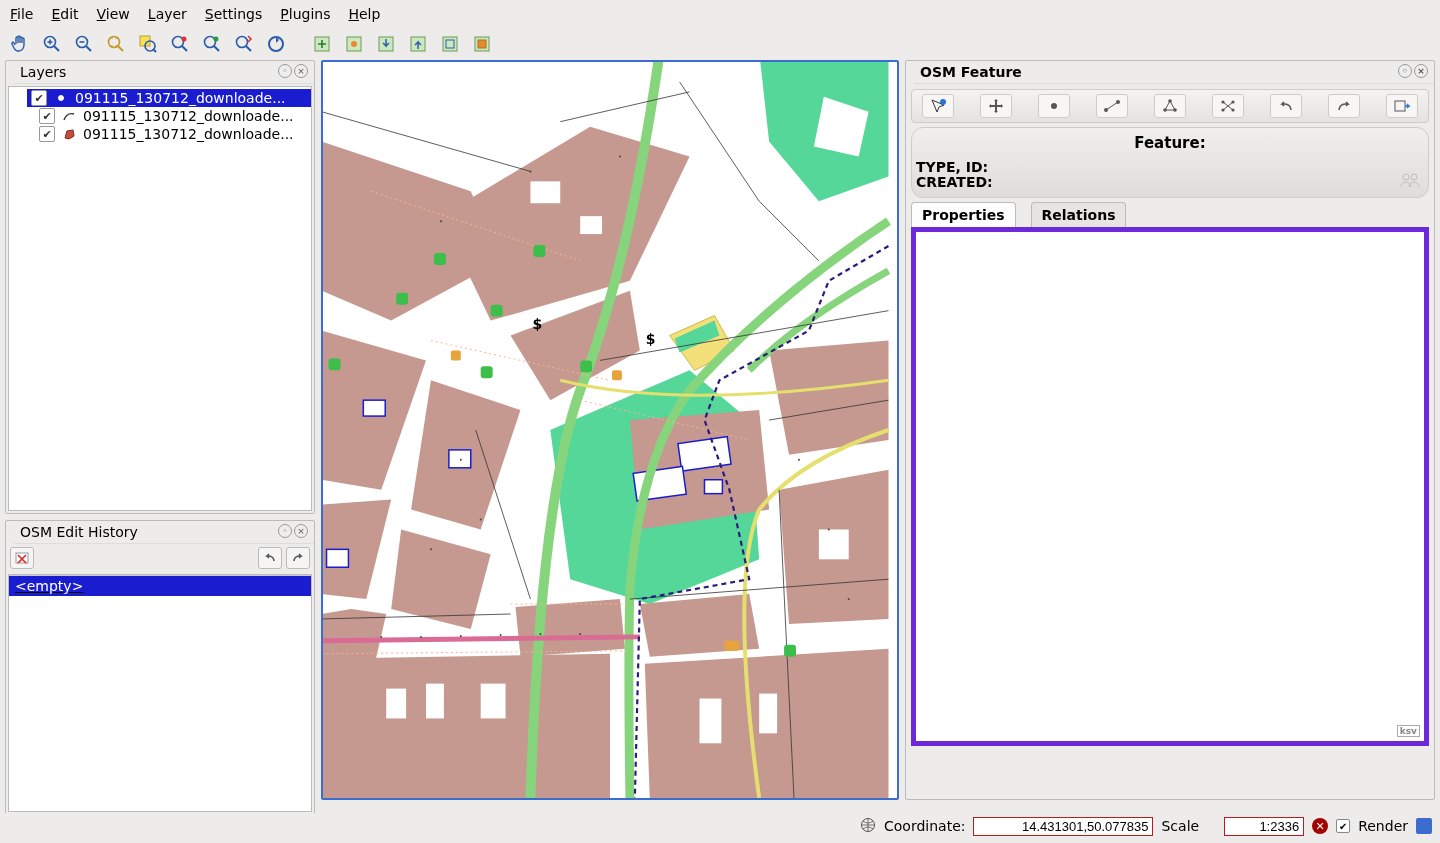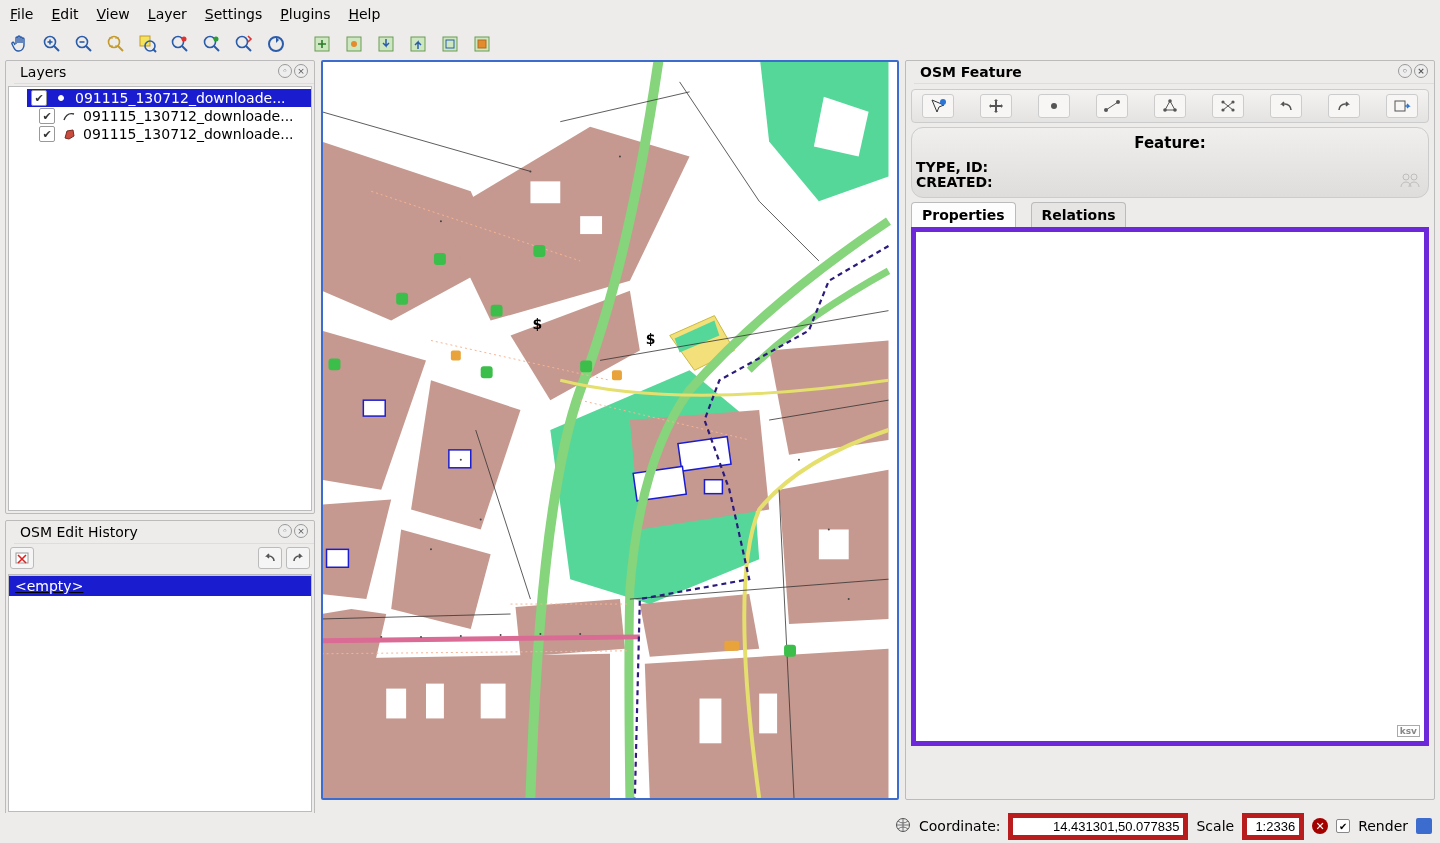--- a/index.html
+++ b/index.html
@@ -56,21 +56,21 @@
 .osmmeta .kv { line-height:1.1; }
 .osmmeta .usericon { position:absolute; right:8px; bottom:6px; opacity:.5; }
 .tabs { display:flex; gap:15px; margin:0 2px;}
 .tabs .tab { padding:4px 10px; border:1px solid #bbb; border-bottom:none; border-radius:4px 4px 0 0; background:#e6e5e4; font-size:14px;}
 .tabs .tab.active { background:#fdfdfd; }
 .tabcontent { border:5px solid #6d28d9; background:#ffffff; margin:0 2px 8px; height: calc(100% - 190px); position:relative;}
 .ksv { position:absolute; right:4px; bottom:4px; border:1px solid #aaa; font-size:9px; padding:0 2px; color:#888; background:#fff;}
 
 
 .statusbar { position:absolute; left:0; right:0; bottom:4px; height:26px; display:flex; align-items:center; justify-content:flex-end; gap:8px; padding:0 8px; font-size:14px; background:#edeceb;}
-.statusbar input.ro { background:#fff; border:5px solid #b91c1c; padding:1px 4px; font-size:13px; text-align:right; }
+.statusbar input.ro { background:#fff; border:1px solid #b91c1c; padding:1px 4px; font-size:13px; text-align:right; }
 .statusbar .stop { width:16px;height:16px;border-radius:8px;background:#a30000;display:flex;align-items:center;justify-content:center;color:#fff;font-size:11px;font-weight:bold;}
 .statusbar .cb { width:14px; height:14px; border:1px solid #888; background:#fff; border-radius:2px; display:flex;align-items:center;justify-content:center;font-size:10px;}
 .statusbar .endic { width:16px;height:16px;background:#3d6ccf;border-radius:2px;}
 
 
 svg.mag { width:20px; height:20px; }
 </style>
 </head>
 <body>
 
@@ -476,18 +476,18 @@
 </div>
 
 <div class="statusbar">
   <span><svg width="16" height="16" viewBox="0 0 16 16">
         <circle cx="8" cy="8" r="6.5" fill="none" stroke="#555"></circle>
         <path d="M1.5 8 h13 M8 1.5 v13 M3 4 q5 4 10 0 M3 12 q5 -4 10 0" fill="none" stroke="#555" stroke-width="0.8"></path>
       </svg></span>
   <span>Coordinate:</span>
   <input class="ro" style="width: 180px;" value="14.431301,50.077835">
   <span>Scale</span>
-  <input class="ro" style="width: 62px;" value="1:2336">
+  <input class="ro" style="width: 80px; margin-left: 17px;" value="1:2336">
   <span class="stop">✕</span>
   <span class="cb">✔</span>
   <span>Render</span>
   <span class="endic"></span>
 </div>
 
 </body></html>

